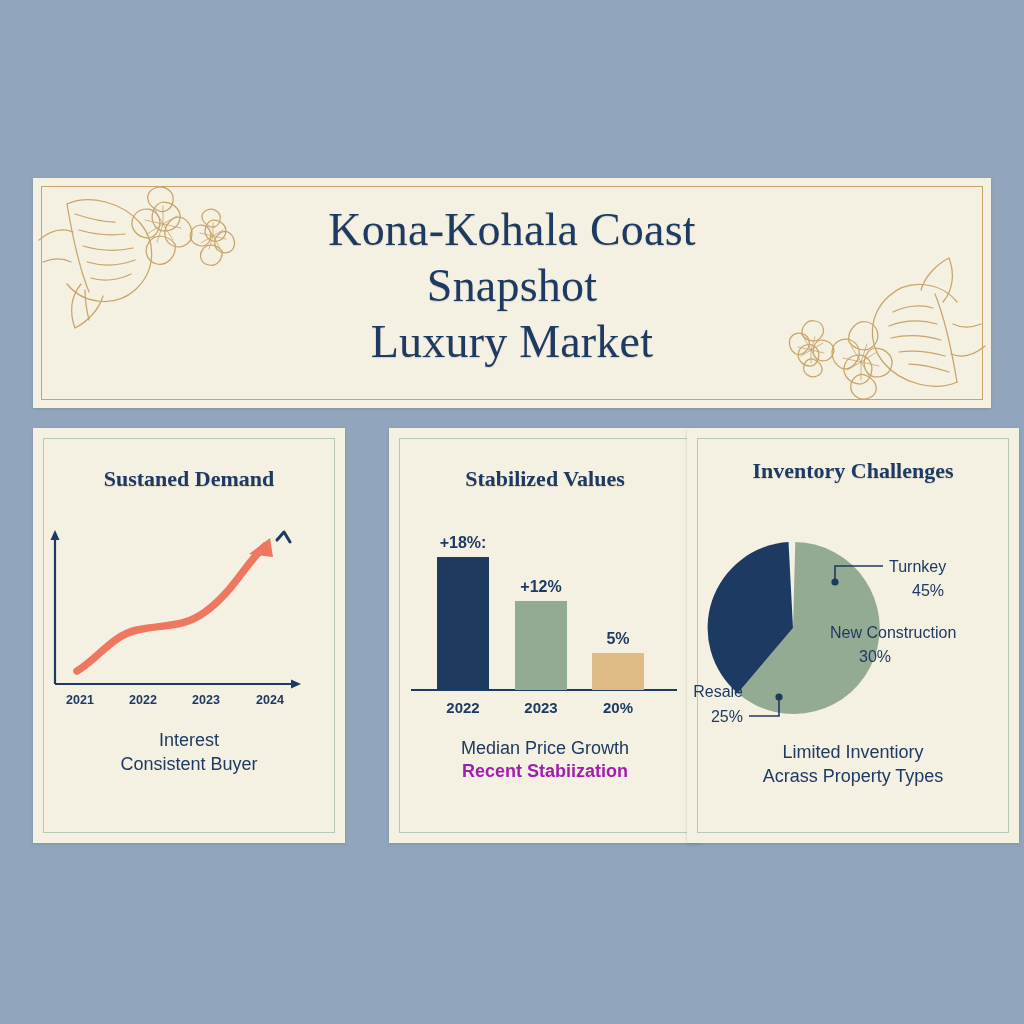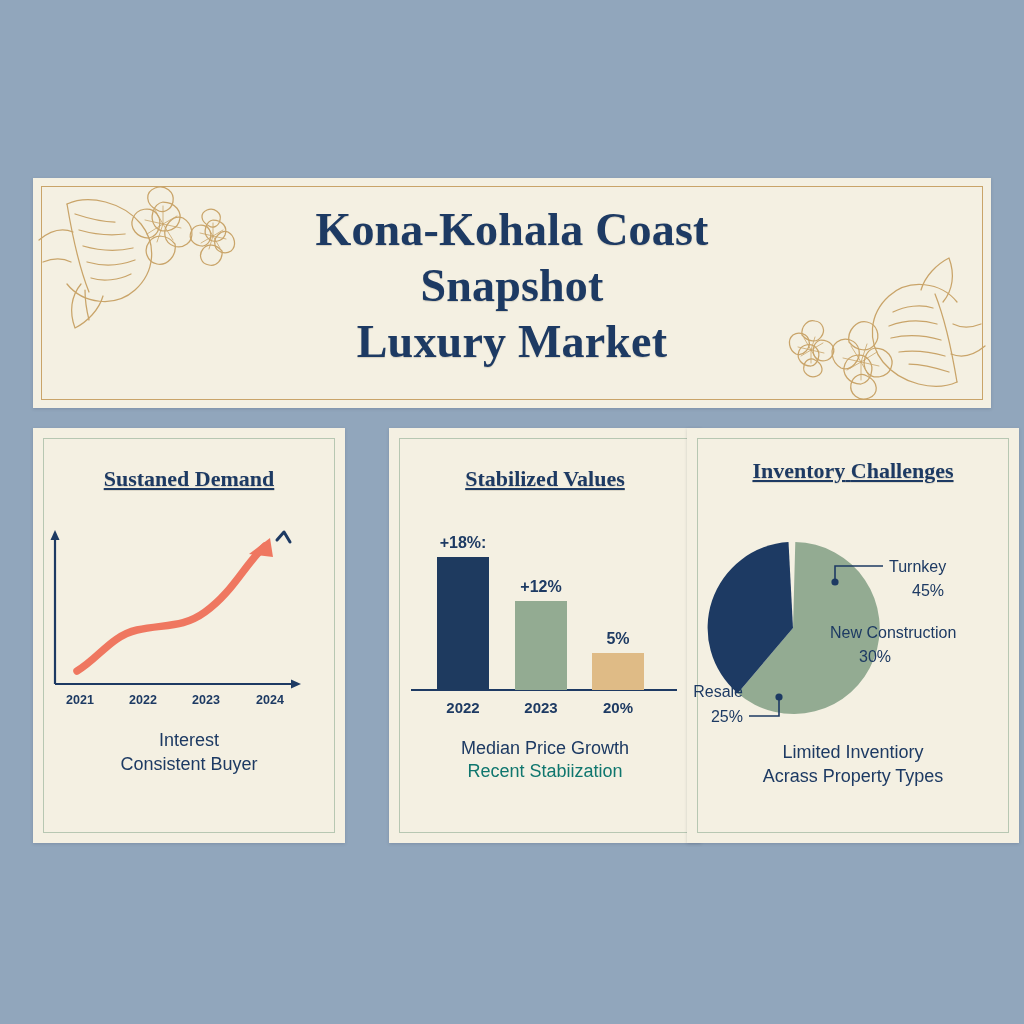--- a/index.html
+++ b/index.html
@@ -20,21 +20,21 @@
   }
   .banner-inner-border{
     position:absolute;left:8px;top:8px;right:8px;bottom:8px;
     border:1.6px solid #c9a469;
     pointer-events:none;
   }
   .banner-title{
     position:absolute;left:0;right:0;top:24px;
     text-align:center;
     font-family:"Liberation Serif", serif;
-    font-weight:bold;
+    font-weight:normal;
     color:#1d3a63;
     font-size:46px;
     line-height:56px;
     letter-spacing:.2px;
     text-shadow:0 1px 1px rgba(120,110,90,.25);
   }
   .banner-title .ln{display:block;}
   .deco{position:absolute;pointer-events:none;}
   .deco.tl{left:4px;top:2px;}
   .deco.br{right:4px;bottom:2px;}
@@ -56,32 +56,31 @@
   }
   .panel-title{
     position:absolute;left:12px;right:12px;top:36px;
     text-align:center;
     font-family:"Liberation Serif", serif;
     font-weight:bold;
     color:#1d3a63;
     font-size:22px;
     line-height:29px;
     text-shadow:0 1px 1px rgba(120,110,90,.2);
-    text-decoration:underline;
   }
   .panel-title.two-line{top:28px;}
   .caption{
     position:absolute;left:6px;right:6px;
     text-align:center;
     font-family:"Liberation Sans", sans-serif;
     color:#1d3a63;
     font-size:18px;
     line-height:24px;
   }
-  .caption.accent{color:#0f766e;}
+  .caption.accent{color:#a21caf;font-weight:bold;}
 
   .figure{position:absolute;}
 
   
   .fig1{left:0;top:96px;width:284px;height:190px;}
   .cap1{top:300px;}
   
   .fig2{left:16px;top:96px;width:280px;height:200px;text-align:center;}
   .cap2a{top:308px;}
   .cap2b{top:331px;}

